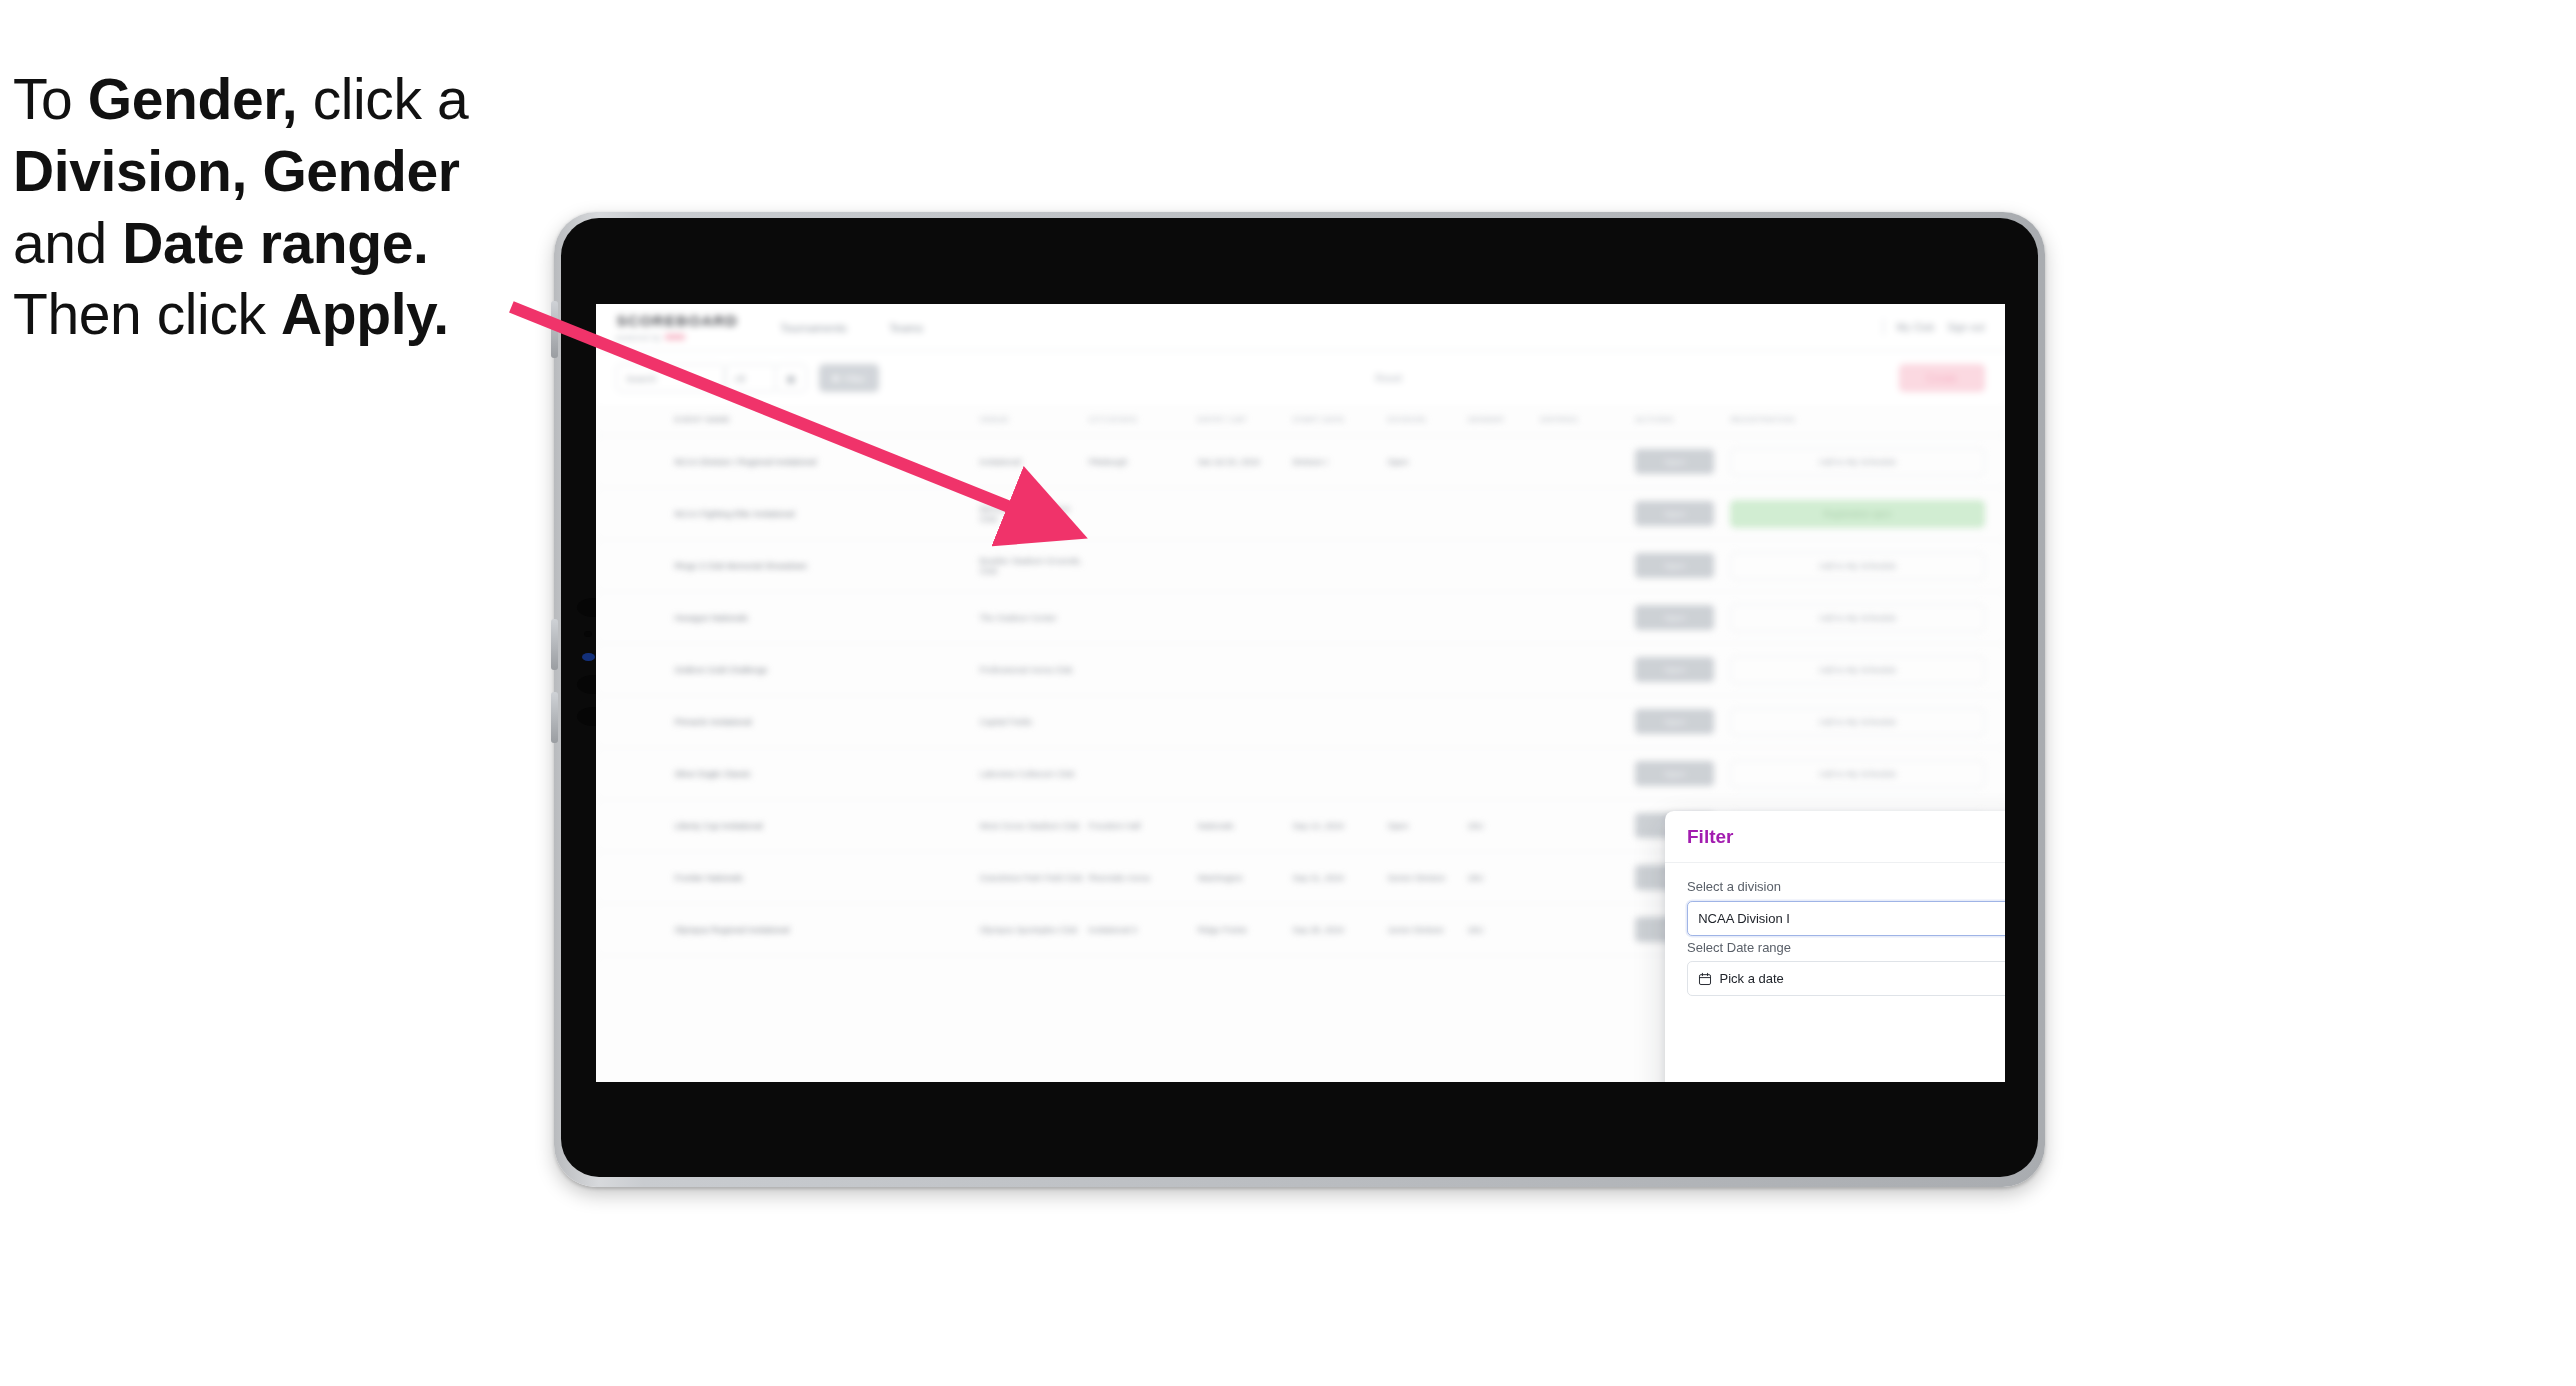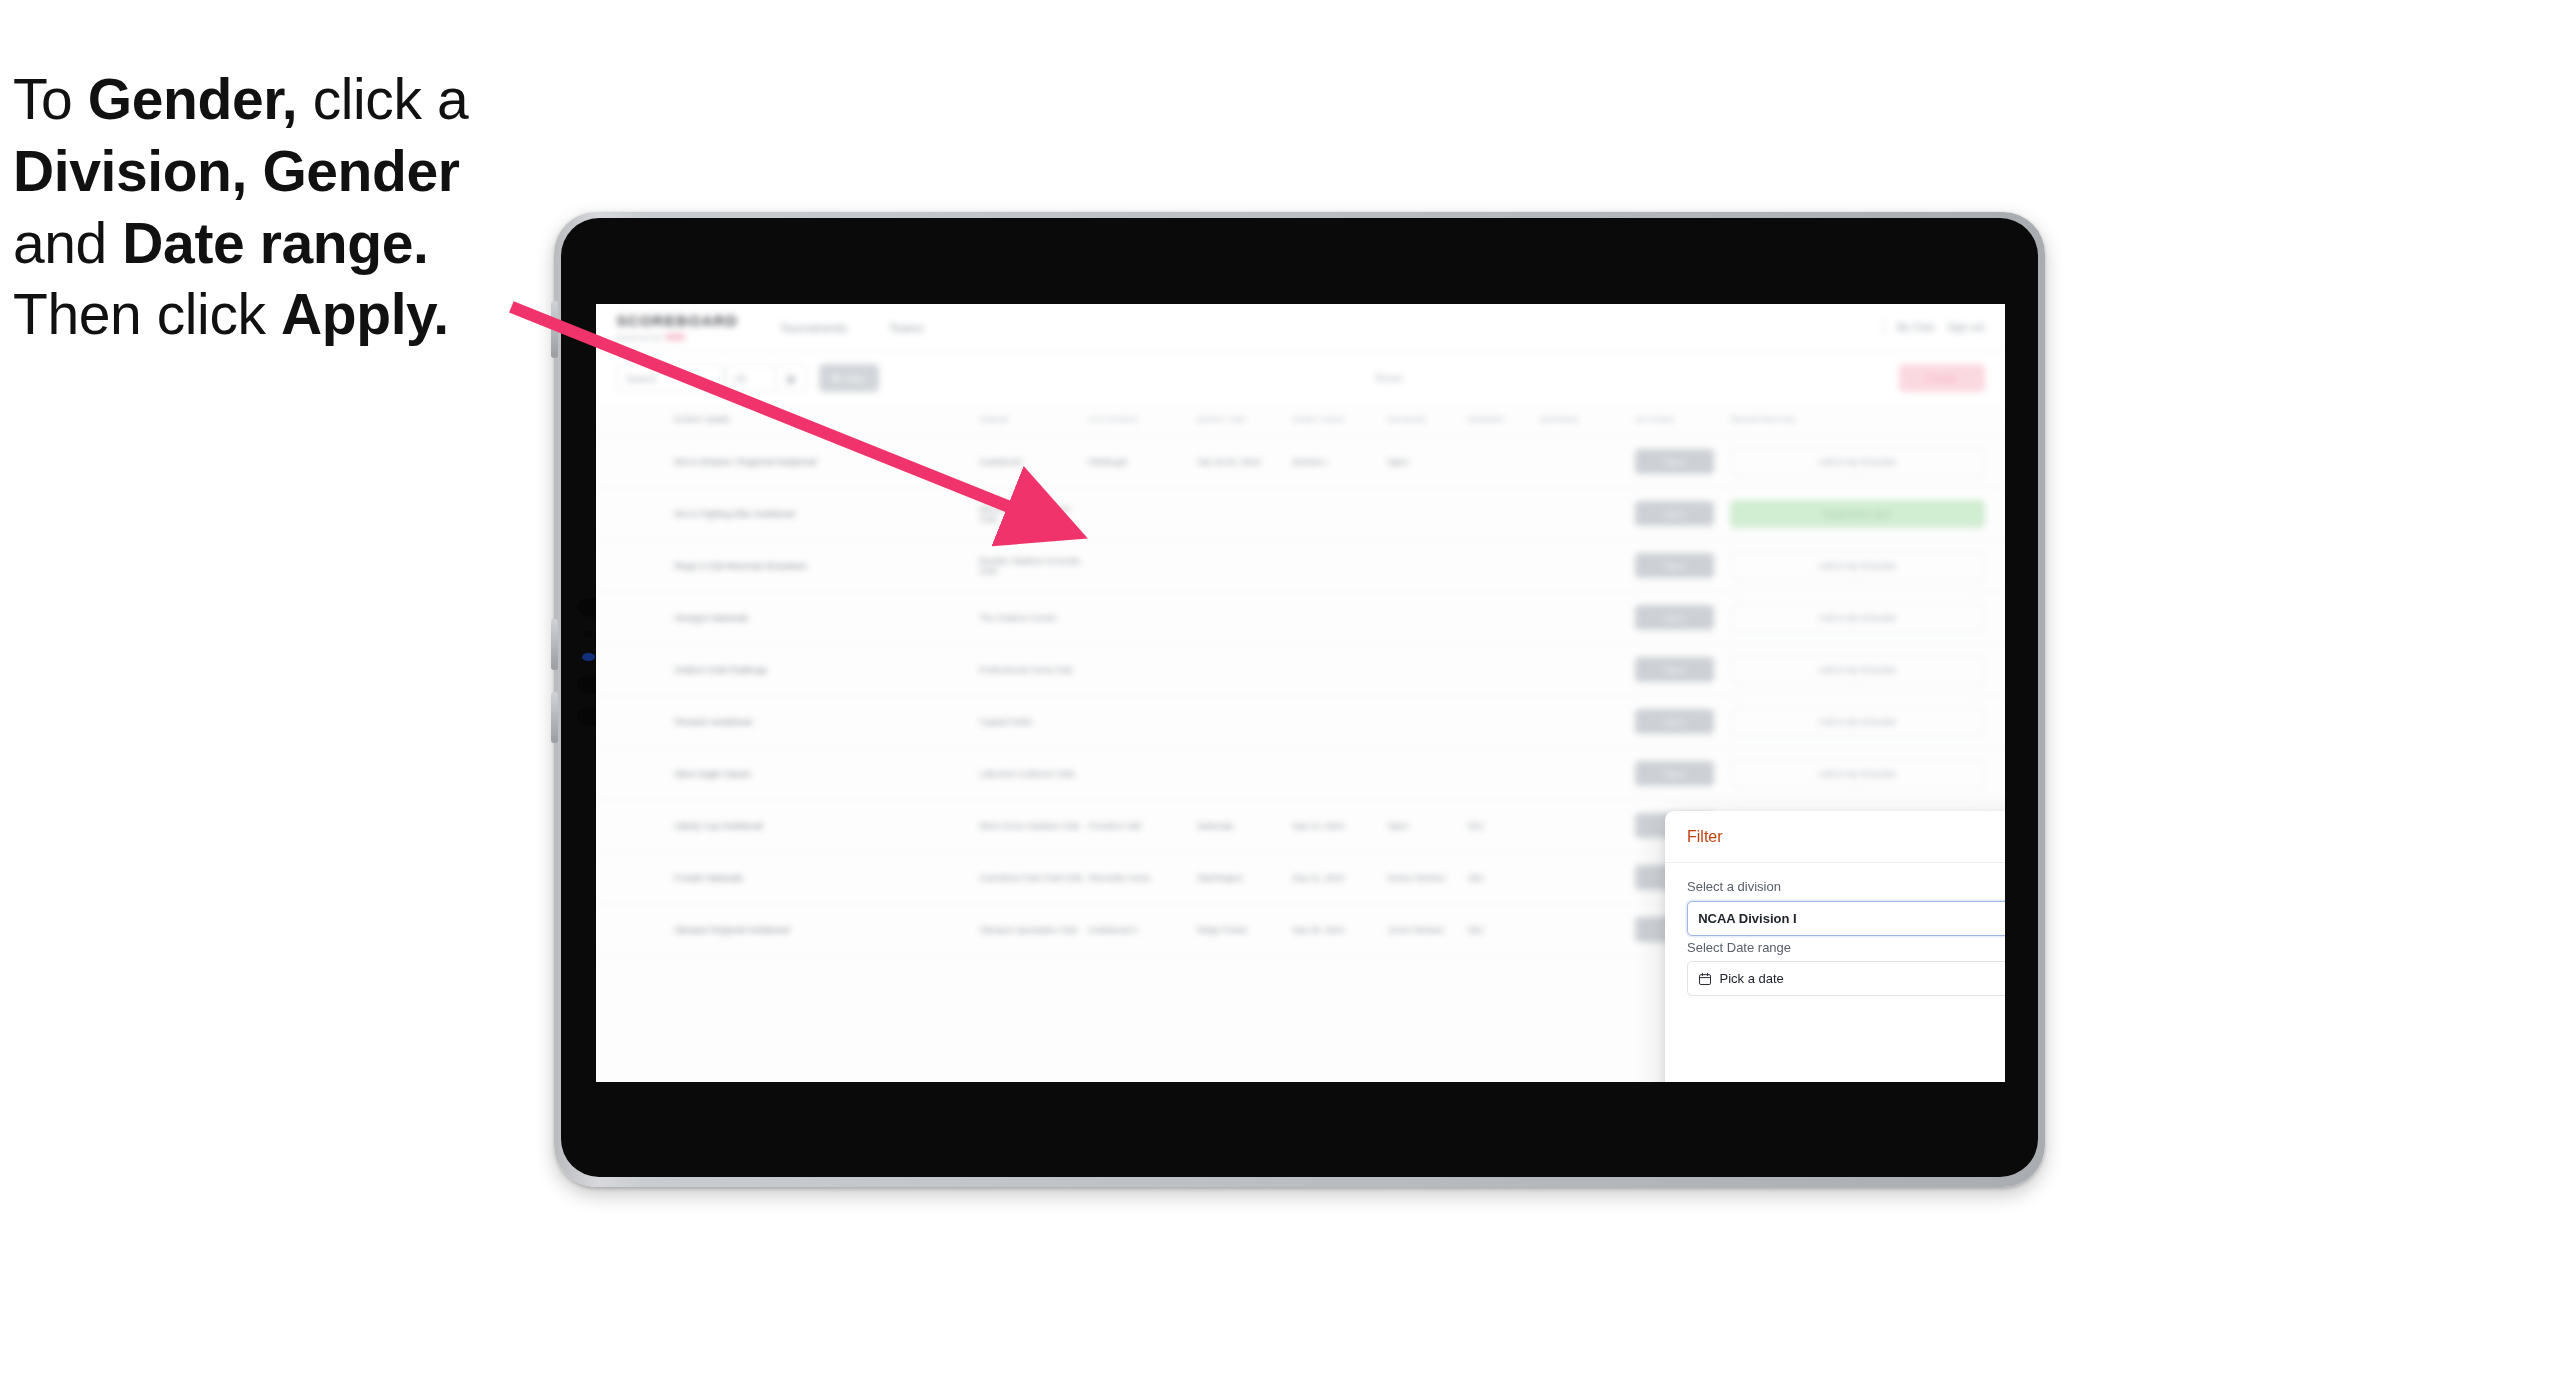--- a/index.html
+++ b/index.html
@@ -130,30 +130,30 @@
   #modal {
     position:absolute; left: 1069px; top: 507px;
     width: 448px; height: 372px;
     background:#ffffff; border-radius: 8.7px;
     box-shadow: 0 13px 33px rgba(25,30,45,.16), 0 2.2px 7.3px rgba(25,30,45,.10);
   }
   #modal-head {
     position:relative; height: 52px; border-bottom:0.7px solid #eef0f2;
     display:flex; align-items:center; padding: 0 22px;
   }
-  #modal-title { font-size: 16px; color:#c2410c; font-weight:400; }
+  #modal-title { font-size: 19px; color:#a21caf; font-weight:700; }
   #modal-body { padding: 16px 22px 0 22px; }
   .fld { margin-bottom: 4px; }
   .fld-label { font-size: 13px; color:#5a6069; margin-bottom: 6.5px; }
   .ctl {
     position:relative; height: 35px; border:0.7px solid #dfe3e8; border-radius:5.1px;
     background:#fff; display:flex; align-items:center; padding: 0 10.2px;
     font-size: 13px; color:#20242b;
   }
-  .ctl.focused { border-color:#9fb4e6; box-shadow: 0 0 0 1.5px rgba(120,150,220,.18); font-weight: bold; }
+  .ctl.focused { border-color:#9fb4e6; box-shadow: 0 0 0 1.5px rgba(120,150,220,.18); }
   .ctl .cal { margin-right: 7.3px; display:flex; align-items:center; }
 
   
   #arrow { position:absolute; left:0; top:0; width:2576px; height:1386px; pointer-events:none; }
 </style>
 </head>
 <body>
 
 <div id="stage">
 

